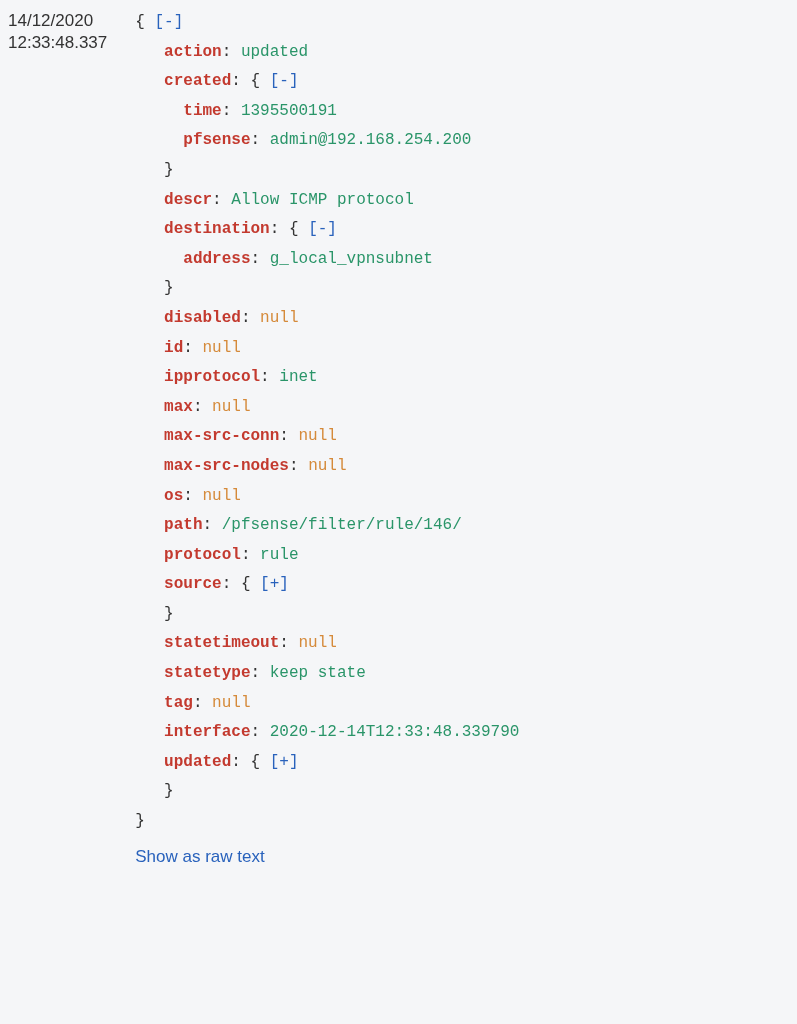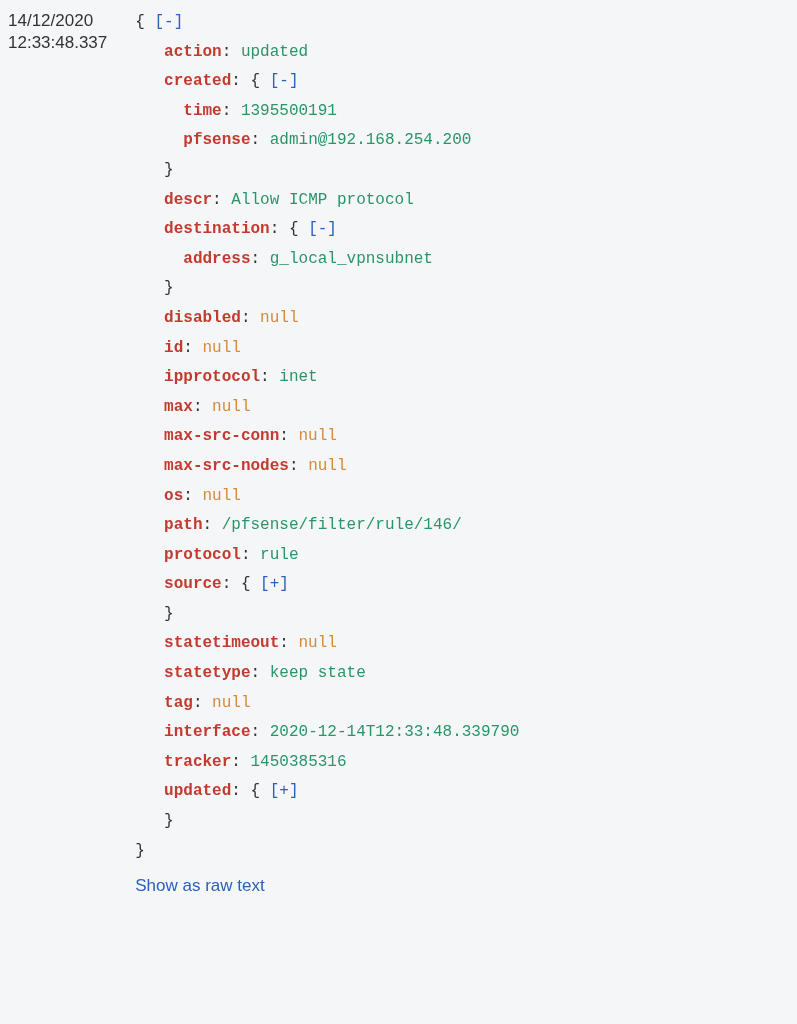--- a/index.html
+++ b/index.html
@@ -99,21 +99,20 @@
     <div class="line">   <span class="key">path</span><span class="colon">:</span> <span class="val-str">/pfsense/filter/rule/146/</span></div>
     <div class="line">   <span class="key">protocol</span><span class="colon">:</span> <span class="val-str">rule</span></div>
 
     <div class="line">   <span class="key">source</span><span class="colon">:</span> <span class="brace">{ </span><span class="toggle toggle-link">[+]</span></div>
     <div class="line">   <span class="brace">}</span></div>
 
     <div class="line">   <span class="key">statetimeout</span><span class="colon">:</span> <span class="val-null">null</span></div>
     <div class="line">   <span class="key">statetype</span><span class="colon">:</span> <span class="val-str">keep state</span></div>
     <div class="line">   <span class="key">tag</span><span class="colon">:</span> <span class="val-null">null</span></div>
     <div class="line">   <span class="key">interface</span><span class="colon">:</span> <span class="val-str">2020-12-14T12:33:48.339790</span></div>
-    <div class="line">   <span class="key">tracker</span><span class="colon">:</span> <span class="val-str">1450385316</span></div>
 
     <div class="line">   <span class="key">updated</span><span class="colon">:</span> <span class="brace">{ </span><span class="toggle toggle-link">[+]</span></div>
     <div class="line">   <span class="brace">}</span></div>
 
     <div class="line"><span class="brace">}</span></div>
 
     <div class="raw-text-link">Show as raw text</div>
   </div>
 </div>
 

